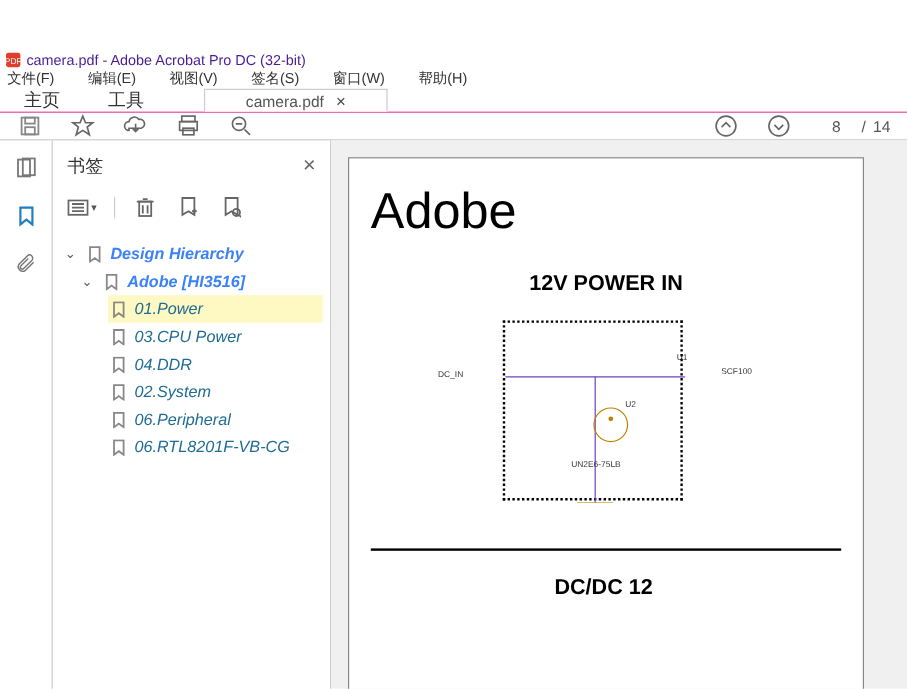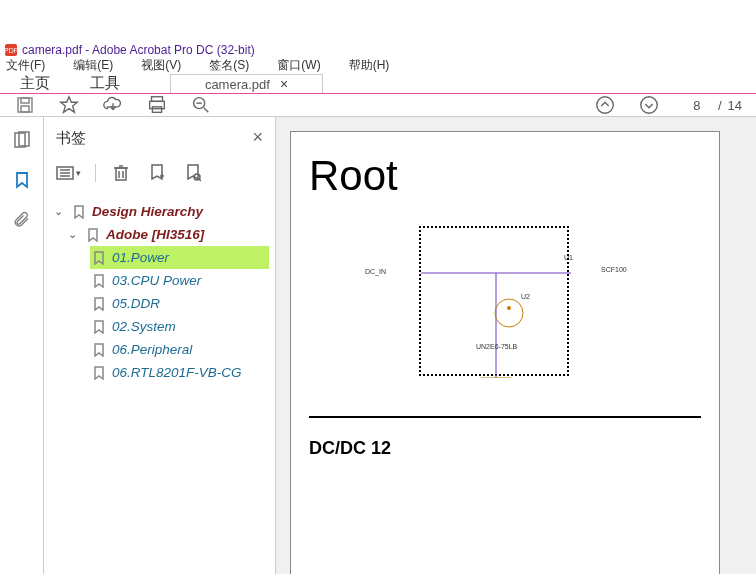--- a/index.html
+++ b/index.html
@@ -29,34 +29,34 @@
 
 .sidepanel { width: 232px; border-right:1px solid #ccc; display:flex; flex-direction:column; }
 .sidepanel-hdr { display:flex; align-items:flex-end; justify-content:space-between; padding:10px 12px; font-size:15px; color:#333;gap:42px;}
 .sidepanel-tools { display:flex; align-items:center; gap:14px; padding:4px 12px 10px 12px; color:#666;}
 .sidepanel-tools .divider{ width:1px; height:18px; background:#ccc;}
 .tree { padding: 6px 6px 0 8px; font-size:13.5px; color:#1e6b93; }
 .tree .row{ display:flex; align-items:center; gap:6px; padding:4px 2px; cursor:pointer; }
 .tree .row .chev{ width:12px; color:#555; font-size:11px;}
 .tree .row .bmk{ width:14px; height:14px; display:inline-flex;}
 .tree .lbl{ font-style:italic;}
-.tree .lbl.bold{ font-weight:bold; color:#7f1d1d;}
+.tree .lbl.bold{ font-weight:bold; color:#3b82f6;}
 .tree .indent1{ margin-left:14px;}
 .tree .indent2{ margin-left:38px;}
-.tree .row.selected{ background:#bef264;}
+.tree .row.selected{ background:#fef9c3;}
 .bmk svg{ stroke:#888; fill:none; stroke-width:1.5;}
 
 .docview { flex:1; background:#f0f0f0; padding:14px 0 0 14px; overflow:hidden; position:relative;}
 .page { width:430px; height:560px; background:#fff; border:1px solid #888; padding:20px 18px; position:relative;}
 .page h1 { font-size:42px; font-weight:400; margin-bottom:26px;}
 .page h2 { font-size:18px; font-weight:bold; text-align:center; margin-bottom:20px;}
 .page .diagram { border:2px dotted #000; width:150px; height:150px; margin:0 auto 30px auto; position:relative;}
 .page .diagram svg{position:absolute; inset:0;}
 .page .hr { border-top:2px solid #000; margin:20px 0;}
-.page h3 { font-size:18px; font-weight:bold; text-align:left; padding-right:4px;}
+.page h3 { font-size:18px; font-weight:bold; text-align:center; padding-right:4px;}
 .smalltxt{font-size:7px; color:#333; position:absolute;}
 </style>
 </head>
 <body>
 
 <div class="titlebar">
   <span class="pdf-icon">
     <svg width="14" height="14" viewBox="0 0 14 14">
         <rect x="1" y="1" width="12" height="12" rx="2" fill="#e03e2d"></rect>
         <text x="7" y="10" font-size="7" fill="#fff" text-anchor="middle" font-family="Arial">PDF</text>
@@ -234,21 +234,21 @@
               </svg>
             </span>
             <span class="lbl">03.CPU Power</span>
           </div>
           <div class="row indent2">
             <span class="bmk">
               <svg width="14" height="14" viewBox="0 0 14 14">
                 <path d="M3 1h8v12l-4-3-4 3V1z" fill="none" stroke="#888" stroke-width="1.5"></path>
               </svg>
             </span>
-            <span class="lbl">05.DDR</span>
+            <span class="lbl">04.DDR</span>
           </div>
           <div class="row indent2">
             <span class="bmk">
               <svg width="14" height="14" viewBox="0 0 14 14">
                 <path d="M3 1h8v12l-4-3-4 3V1z" fill="none" stroke="#888" stroke-width="1.5"></path>
               </svg>
             </span>
             <span class="lbl">02.System</span>
           </div>
           <div class="row indent2">
@@ -266,21 +266,22 @@
               </svg>
             </span>
             <span class="lbl">06.RTL8201F-VB-CG</span>
           </div>
         </div>
     </div>
   </div>
 
   <div class="docview">
     <div class="page">
-      <h1>Root</h1>
+      <h1>Adobe</h1>
+      <h2>12V POWER IN</h2>
       <div style="position:relative; height:170px;">
         <span class="smalltxt" style="left:56px; top:42px;">DC_IN</span>
         <span class="smalltxt" style="left:255px; top:28px;">U1</span>
         <span class="smalltxt" style="left:292px; top:40px;">SCF100</span>
         <div class="diagram" style="position:absolute; left:110px; top:0;">
           <svg width="150" height="150" viewBox="0 0 150 150">
             <line x1="0" y1="45" x2="150" y2="45" stroke="#7040c0" stroke-width="1"></line>
             <line x1="75" y1="45" x2="75" y2="150" stroke="#7040c0" stroke-width="1"></line>
             <circle cx="88" cy="85" r="14" fill="none" stroke="#c08000" stroke-width="1"></circle>
             <circle cx="88" cy="80" r="2" fill="#c08000"></circle>

